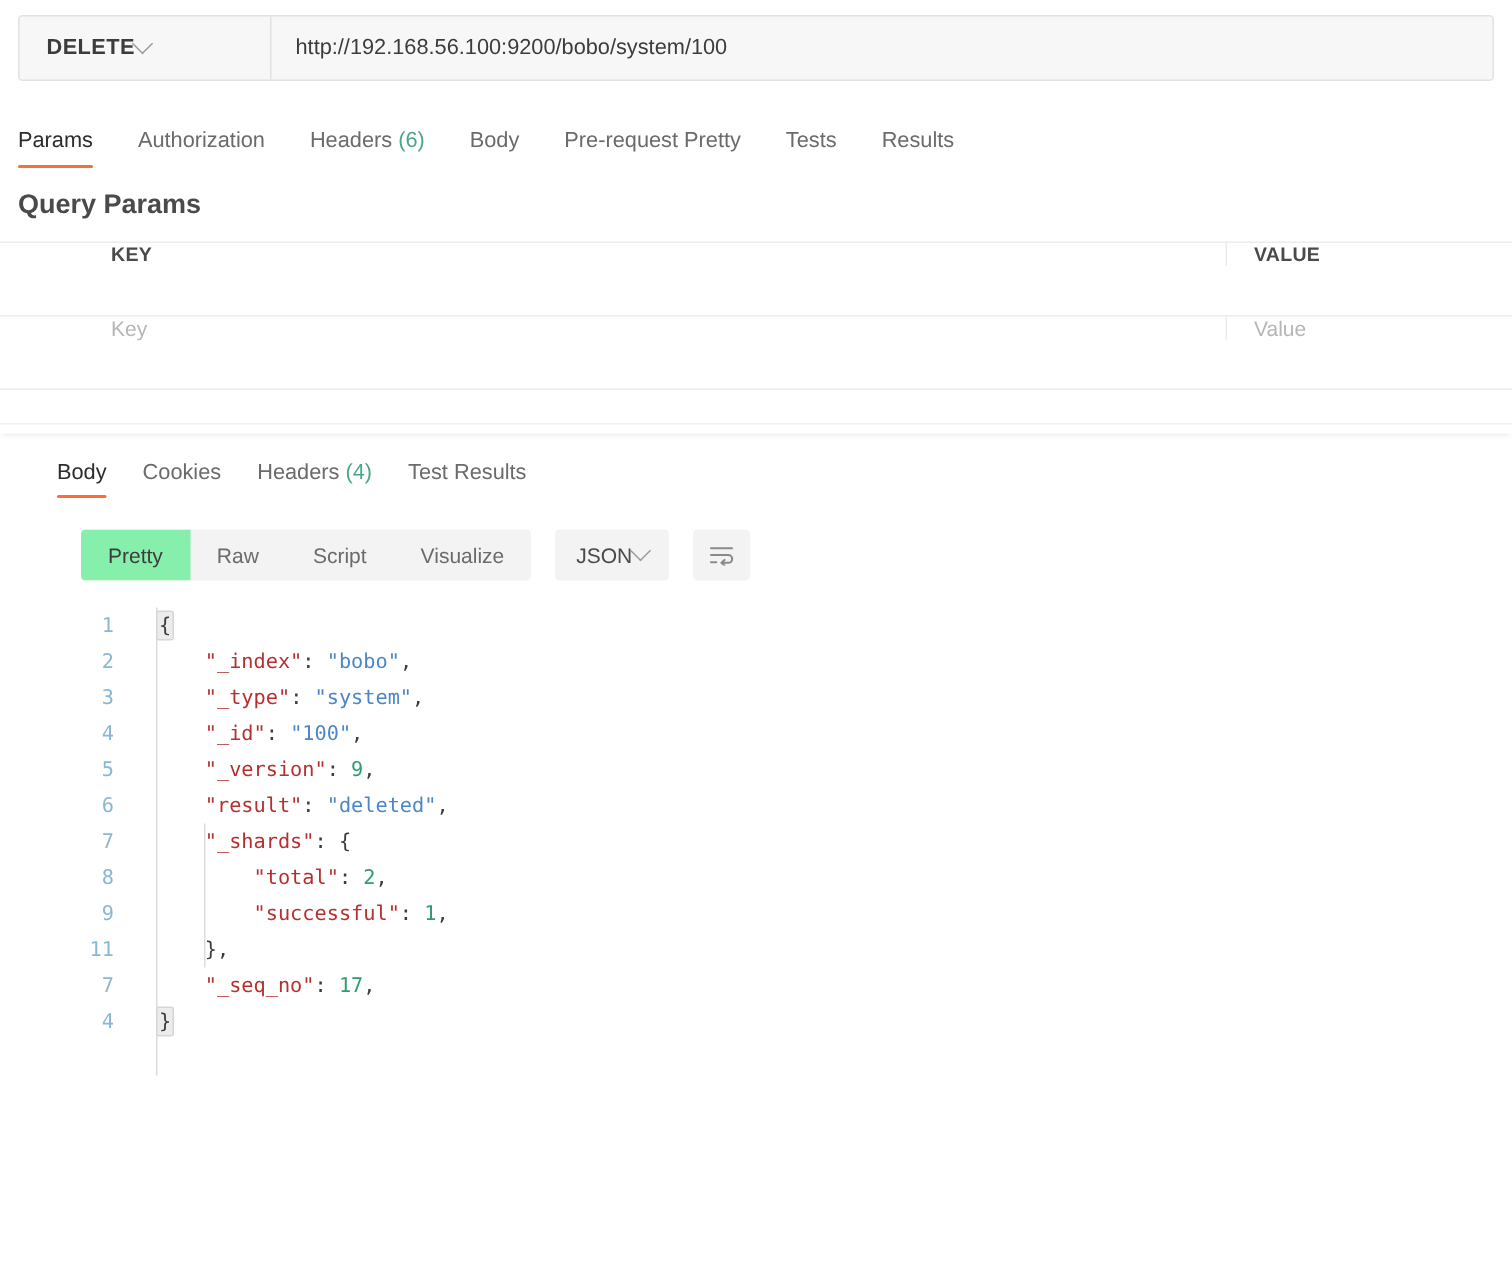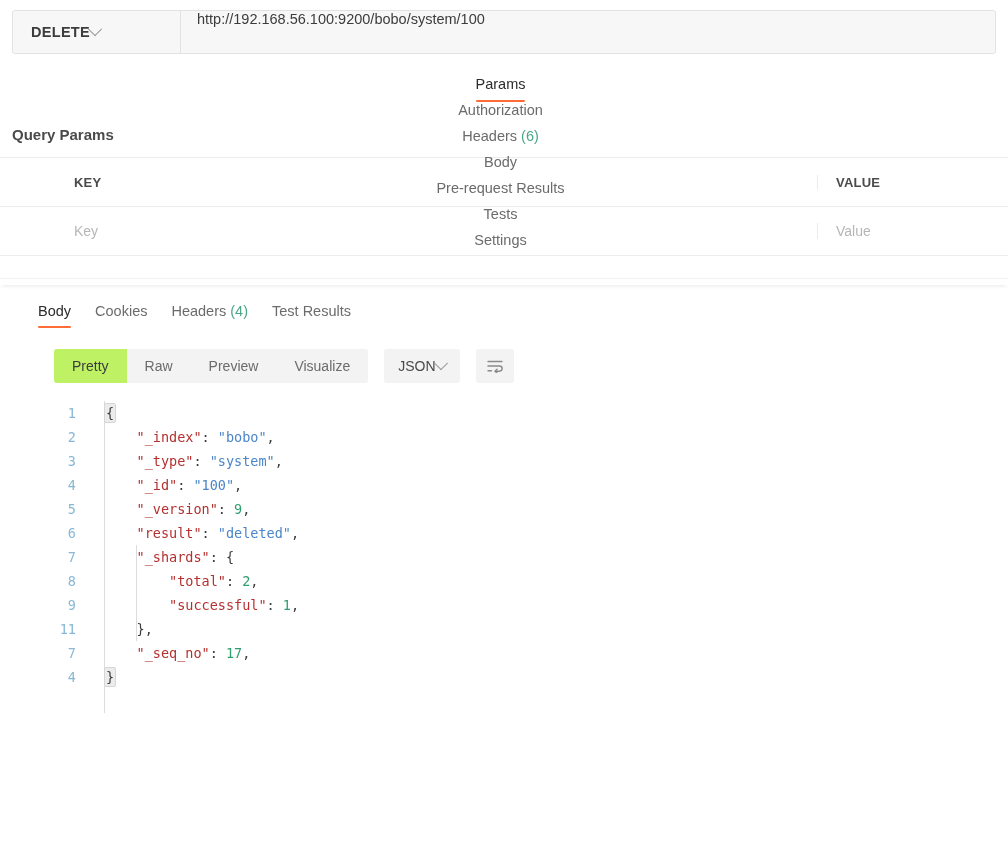--- a/index.html
+++ b/index.html
@@ -47,36 +47,35 @@
     display: inline-block;
     width: 9px;
     height: 9px;
     border-right: 1.6px solid #9b9b9b;
     border-bottom: 1.6px solid #9b9b9b;
     transform: rotate(45deg) translate(-2px, -2px);
   }
   .url-input {
     flex: 1;
     display: flex;
-    align-items: flex-start;
+    align-items: center;
     padding: 0 16px;
     font-size: 14.5px;
     color: #3c3c3c;
     cursor: text;
     overflow: hidden;
     white-space: nowrap;
   }
 
   
   .req-tabs {
     display: flex;
-    align-items: center;
-    margin: 22px 0 0 23px;
+    align-items: flex-end;
+    margin: 22px 0 0 12px;
     height: 36px;
-    flex-direction: column;
   }
   .req-tab {
     position: relative;
     padding: 0 0 10px 0;
     margin-right: 30px;
     font-size: 14.5px;
     color: #6b6b6b;
     cursor: pointer;
     white-space: nowrap;
   }
@@ -90,34 +89,34 @@
     right: 0;
     bottom: 0;
     height: 2.5px;
     background: #ff6c37;
     border-radius: 2px;
   }
   .count-badge { color: #4aa785; }
 
   .query-params-label {
     margin: 14px 0 0 12px;
-    font-size: 15px;
+    font-size: 18px;
     font-weight: bold;
     color: #4a4a4a;
   }
 
   
   .params-table {
     margin-top: 14px;
     border-top: 1px solid #ececec;
     border-bottom: 1px solid #ececec;
   }
   .ptable-row {
     display: flex;
-    align-items: center;
+    align-items: flex-start;
     height: 48px;
   }
   .ptable-row.head { border-bottom: 1px solid #ececec; }
   .pcell {
     display: flex;
     align-items: center;
     box-sizing: border-box;
   }
   .pcell-check {
     width: 56px;
@@ -197,21 +196,21 @@
   .fmt-btn {
     padding: 0 18px;
     height: 34px;
     line-height: 34px;
     font-size: 14px;
     color: #6b6b6b;
     cursor: pointer;
     white-space: nowrap;
   }
   .fmt-btn.active {
-    background: #bef264;
+    background: #86efac;
     color: #3c3c3c;
   }
   .lang-select {
     display: flex;
     align-items: center;
     gap: 0;
     margin-left: 16px;
     height: 34px;
     padding: 0 14px;
     background: #f3f3f3;
@@ -293,23 +292,23 @@
   <div class="url-input">
     <span>http://192.168.56.100:9200/bobo/system/100</span>
   </div>
 </div>
 
 <div class="req-tabs" id="req-tabs">
     <div class="req-tab active"><span>Params</span></div>
     <div class="req-tab"><span>Authorization</span></div>
     <div class="req-tab"><span>Headers</span><span class="count-badge"> (6)</span></div>
     <div class="req-tab"><span>Body</span></div>
-    <div class="req-tab"><span>Pre-request Results</span></div>
+    <div class="req-tab"><span>Pre-request Pretty</span></div>
     <div class="req-tab"><span>Tests</span></div>
-    <div class="req-tab"><span>Settings</span></div>
+    <div class="req-tab"><span>Results</span></div>
   </div>
 
 <div class="query-params-label">Query Params</div>
 
 <div class="params-table">
   <div class="ptable-row head">
     <div class="pcell pcell-check"></div>
     <div class="pcell pcell-key">
       <span class="hdr-text">KEY</span>
     </div>
@@ -334,21 +333,21 @@
     <div class="res-tab active"><span>Body</span></div>
     <div class="res-tab"><span>Cookies</span></div>
     <div class="res-tab"><span>Headers</span><span class="count-badge"> (4)</span></div>
     <div class="res-tab"><span>Test Results</span></div>
   </div>
 
 <div class="fmt-bar">
   <div class="fmt-group" id="fmt-group">
       <div class="fmt-btn active">Pretty</div>
       <div class="fmt-btn">Raw</div>
-      <div class="fmt-btn">Preview</div>
+      <div class="fmt-btn">Script</div>
       <div class="fmt-btn">Visualize</div>
     </div>
 
   <div class="lang-select">
     <span>JSON</span>
     <span class="chev"></span>
   </div>
 
   <div class="wrap-btn">
     <svg width="18" height="14" viewBox="0 0 18 14">

